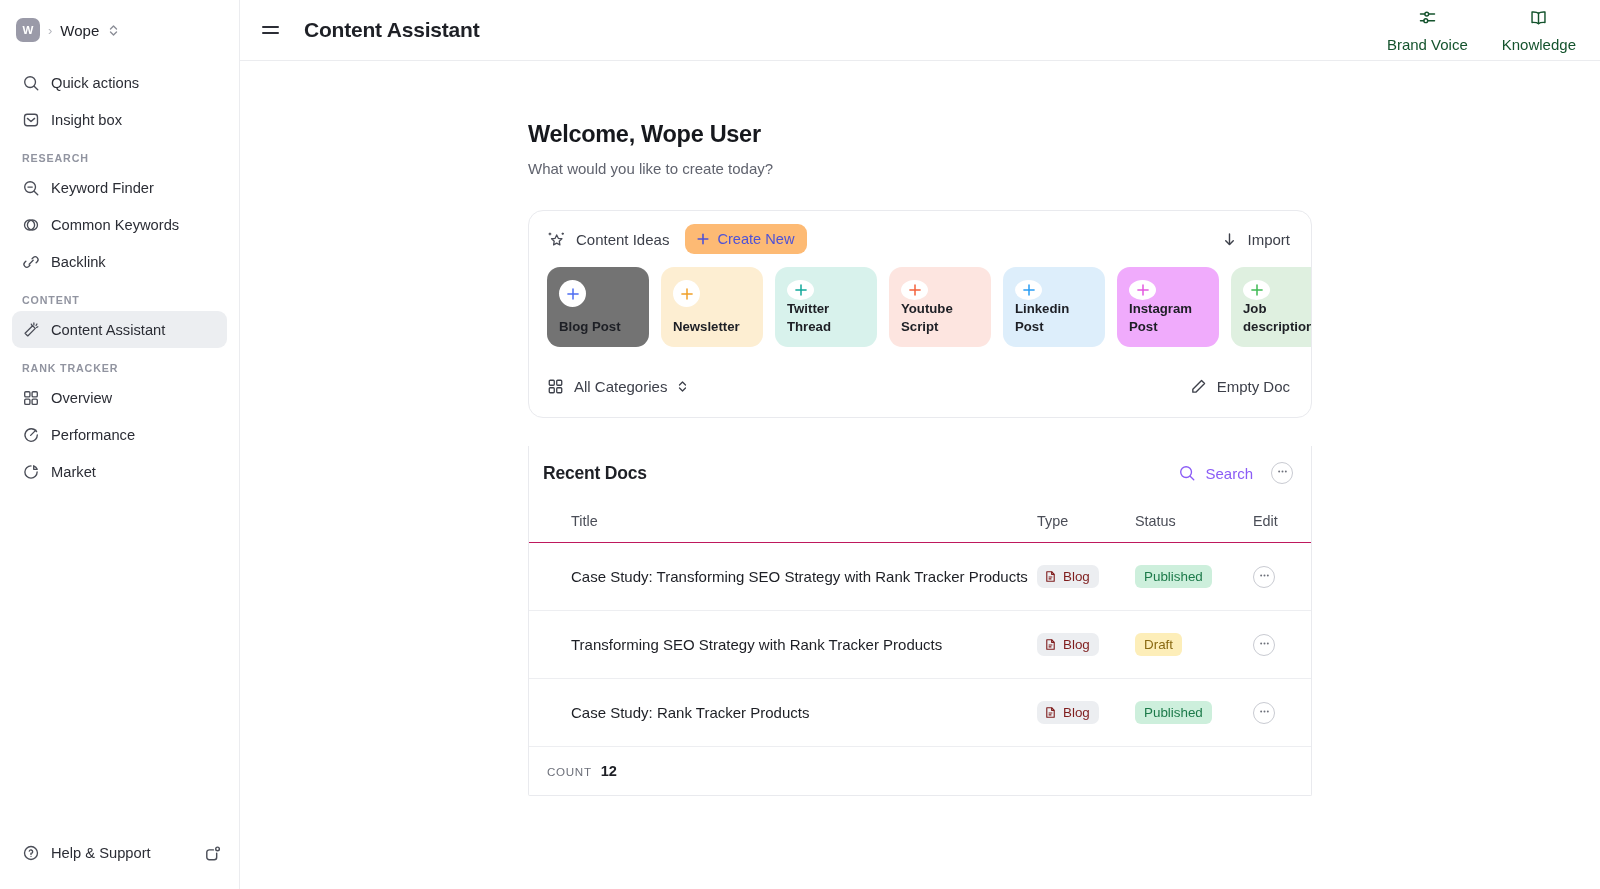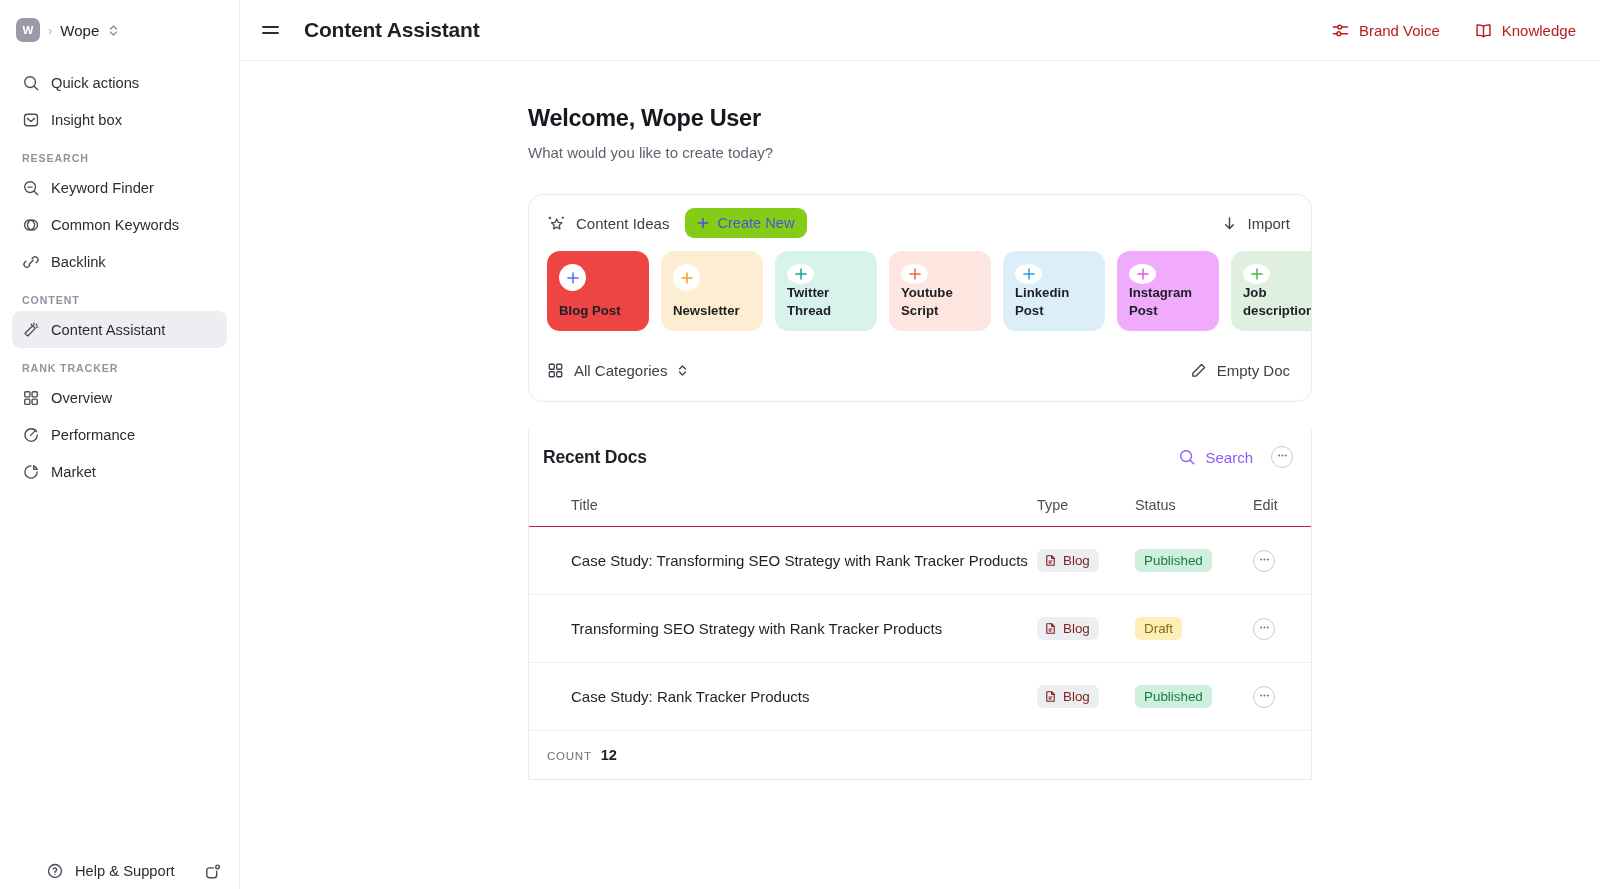--- a/index.html
+++ b/index.html
@@ -44,63 +44,63 @@
   }
   .nav-item .ico { width: 18px; height: 18px; flex: 0 0 18px; color: #4a4d57; display: flex; align-items: center; justify-content: center; }
   .nav-item.active { background: #eceef1; }
   .nav-sec {
     font-size: 10.7px; letter-spacing: .85px; font-weight: bold;
     color: #9194a0; padding: 14px 10px 5px 10px; text-transform: uppercase;
   }
   .nav-group { padding: 0 12px; }
 
   .sidebar-bottom {
-    margin-top: auto; padding: 0 12px 0 12px;
-    display: flex; align-items: center; justify-content: space-between; margin-left: 24px;
+    margin-top: auto; padding: 0 12px 18px 12px;
+    display: flex; align-items: center; justify-content: space-between;
   }
   .help-row { display: flex; align-items: center; gap: 11px; font-size: 14.7px; color: #2b2d35; padding: 0 10px; height: 36px; cursor: pointer; }
   .help-row .ico { color: #4a4d57; display: flex; }
   .notif-btn { width: 30px; height: 30px; display: flex; align-items: center; justify-content: center; color: #4a4d57; cursor: pointer; }
 
   
   .main { flex: 1 1 auto; display: flex; flex-direction: column; min-width: 0; }
   .topbar {
     height: 61px; border-bottom: 1px solid #ebecef;
     display: flex; align-items: center; padding: 0 24px 0 22px;
     flex: 0 0 61px;
   }
   .hamburger { width: 26px; height: 26px; display: flex; flex-direction: column; justify-content: center; gap: 4px; cursor: pointer; }
   .hamburger span { display: block; height: 1.6px; background: #2b2d35; border-radius: 2px; }
   .hamburger span:nth-child(1) { width: 17px; }
   .hamburger span:nth-child(2) { width: 17px; }
   .page-title { font-size: 21px; font-weight: bold; margin-left: 16px; letter-spacing: -.2px; }
   .top-actions { margin-left: auto; display: flex; align-items: center; gap: 34px; }
-  .top-action { display: flex; align-items: center; gap: 9px; font-size: 15px; color: #b91c1c; cursor: pointer; }
+  .top-action { display: flex; align-items: center; gap: 9px; font-size: 15px; color: #14532d; cursor: pointer; flex-direction: column; }
 
   .content { flex: 1 1 auto; overflow: hidden; }
-  .center { width: 784px; margin: 0 auto; padding-top: 44px; }
+  .center { width: 784px; margin: 16px auto; padding-top: 44px; }
 
   .welcome-title { font-size: 23.5px; font-weight: bold; letter-spacing: -.3px; color: #16181d; }
   .welcome-sub { font-size: 15px; color: #60636e; margin-top: 12px; }
 
   
   .ideas-card {
     margin-top: 33px;
     border: 1px solid #e9eaee; border-radius: 15px;
     background: #fff; padding: 0; overflow: hidden;
   }
   .ideas-head {
     display: flex; align-items: center; height: 56px;
     padding: 0 21px 0 18px;
   }
   .ideas-head-left { display: flex; align-items: center; gap: 10px; }
   .ideas-label { font-size: 15px; color: #3d404a; }
   .create-new {
     display: flex; align-items: center; gap: 7px;
-    background: #84cc16; color: #4e52d6;
+    background: #fdba74; color: #4e52d6;
     border-radius: 9px; padding: 7px 13px 7px 11px;
     font-size: 14.6px; cursor: pointer; margin-left: 6px;
   }
   .import-btn { margin-left: auto; display: flex; align-items: center; gap: 9px; font-size: 15px; color: #3d404a; cursor: pointer; }
 
   .tiles {
     display: flex; gap: 12px; padding: 0 0 0 18px; overflow: hidden;
   }
   .tile {
     width: 102px; flex: 0 0 102px; height: 80px;
@@ -374,21 +374,21 @@
                   <path d="M9 3.2V14.2"></path>
                     <path d="M5 10.4L9 14.4L13 10.4"></path>
                 </svg>
               </span>
               <span>Import</span>
             </div>
           </div>
 
           <div class="tiles-wrap">
             <div class="tiles" id="tiles">
-                <div class="tile" style="background: #ef4444; justify-content: center;">
+                <div class="tile" style="background: #737373; justify-content: center;">
                   <div class="plus-circle" style="color: rgb(78, 110, 242);">
                     <svg width="14" height="14" viewBox="0 0 14 14" fill="none" stroke="currentColor" stroke-width="1.5" stroke-linecap="round">
                       <path d="M7 1.9V12.1M1.9 7H12.1"></path>
                     </svg>
                   </div>
                   <div class="tile-label">Blog Post</div>
                 </div>
                 <div class="tile" style="background: rgb(253, 238, 210);">
                   <div class="plus-circle" style="color: rgb(240, 160, 40);">
                     <svg width="14" height="14" viewBox="0 0 14 14" fill="none" stroke="currentColor" stroke-width="1.5" stroke-linecap="round">

